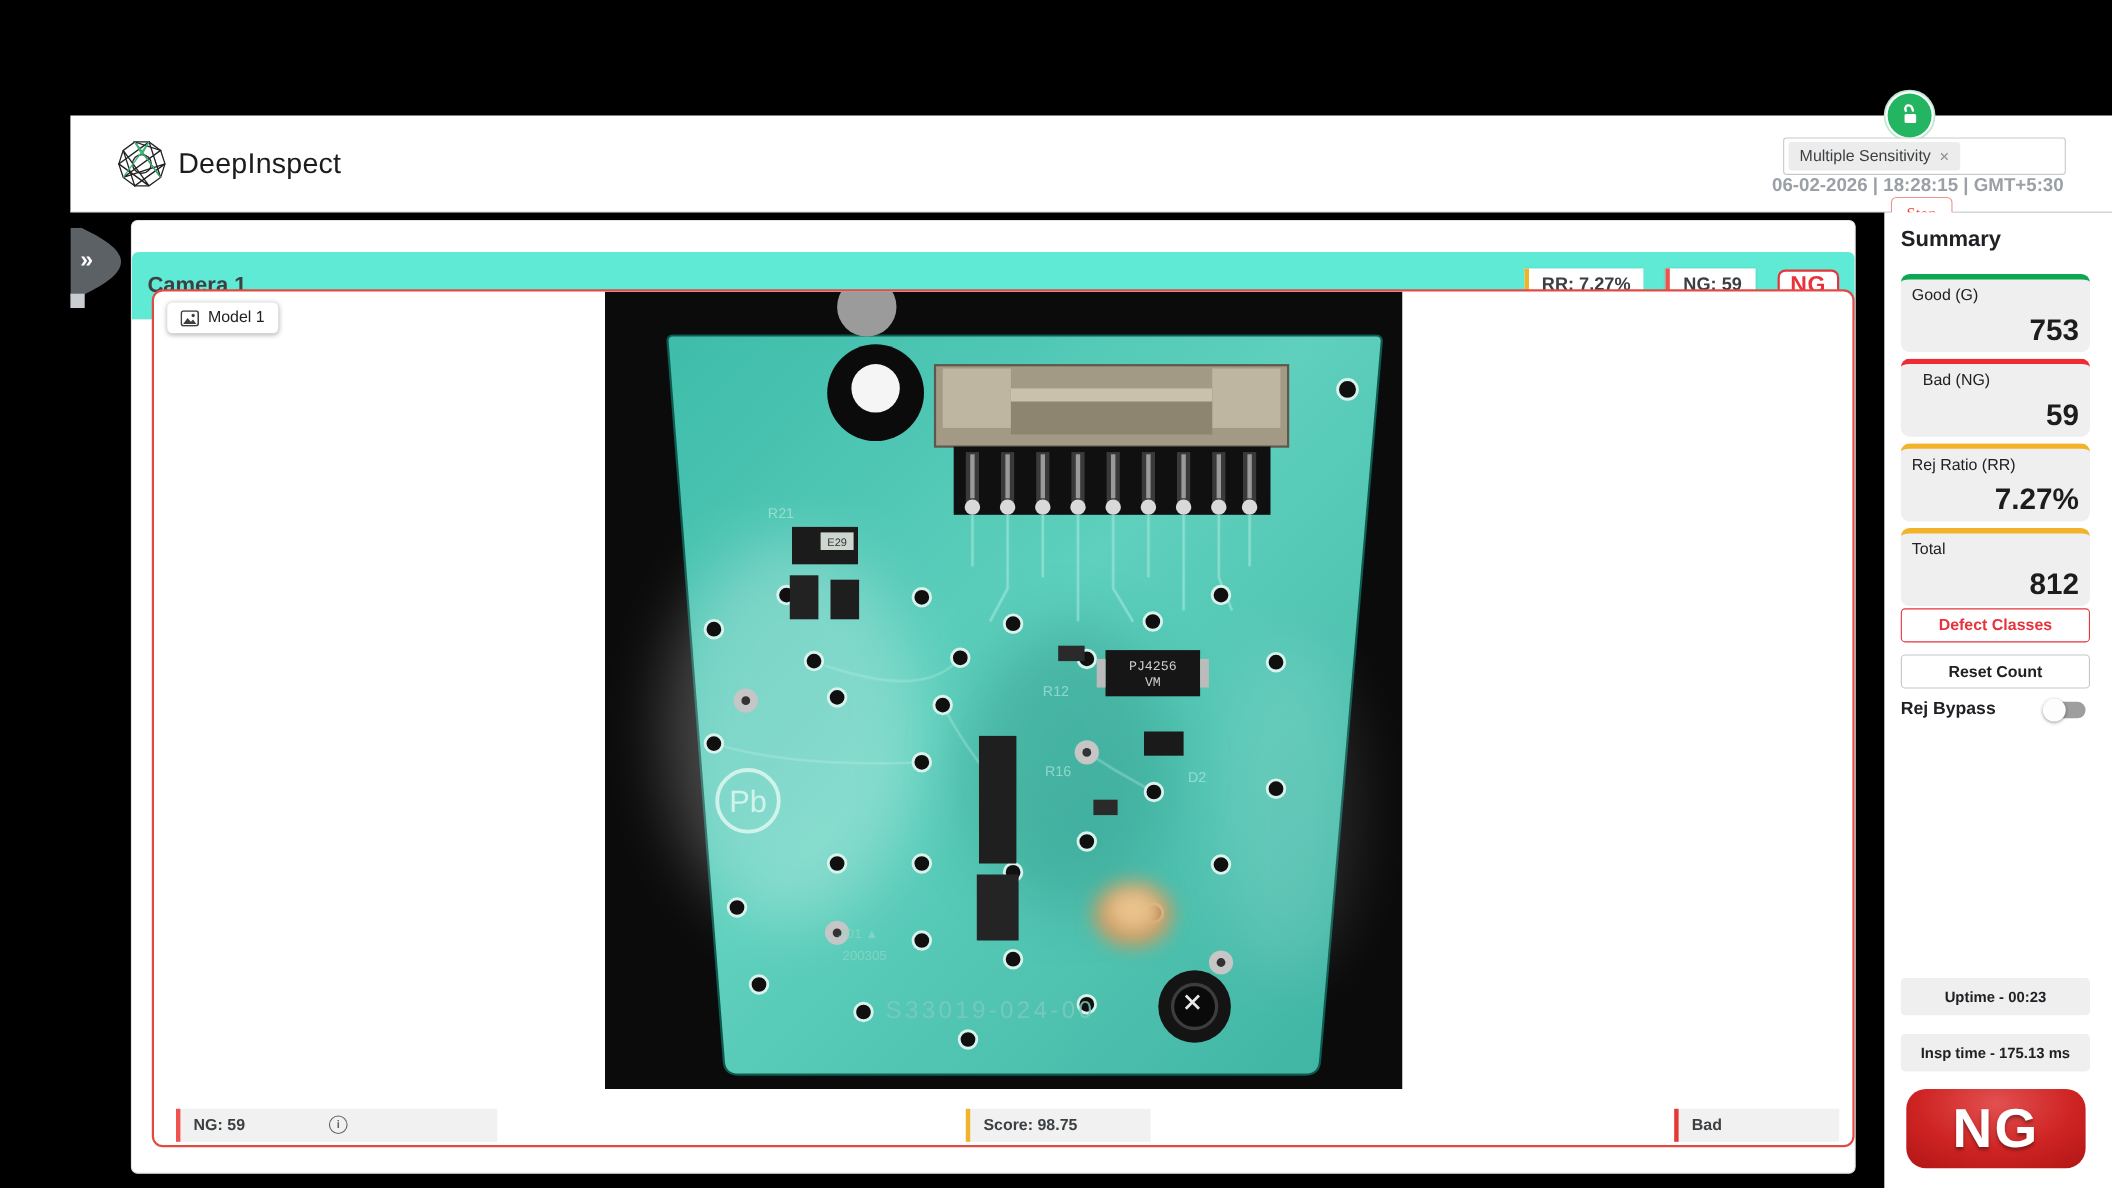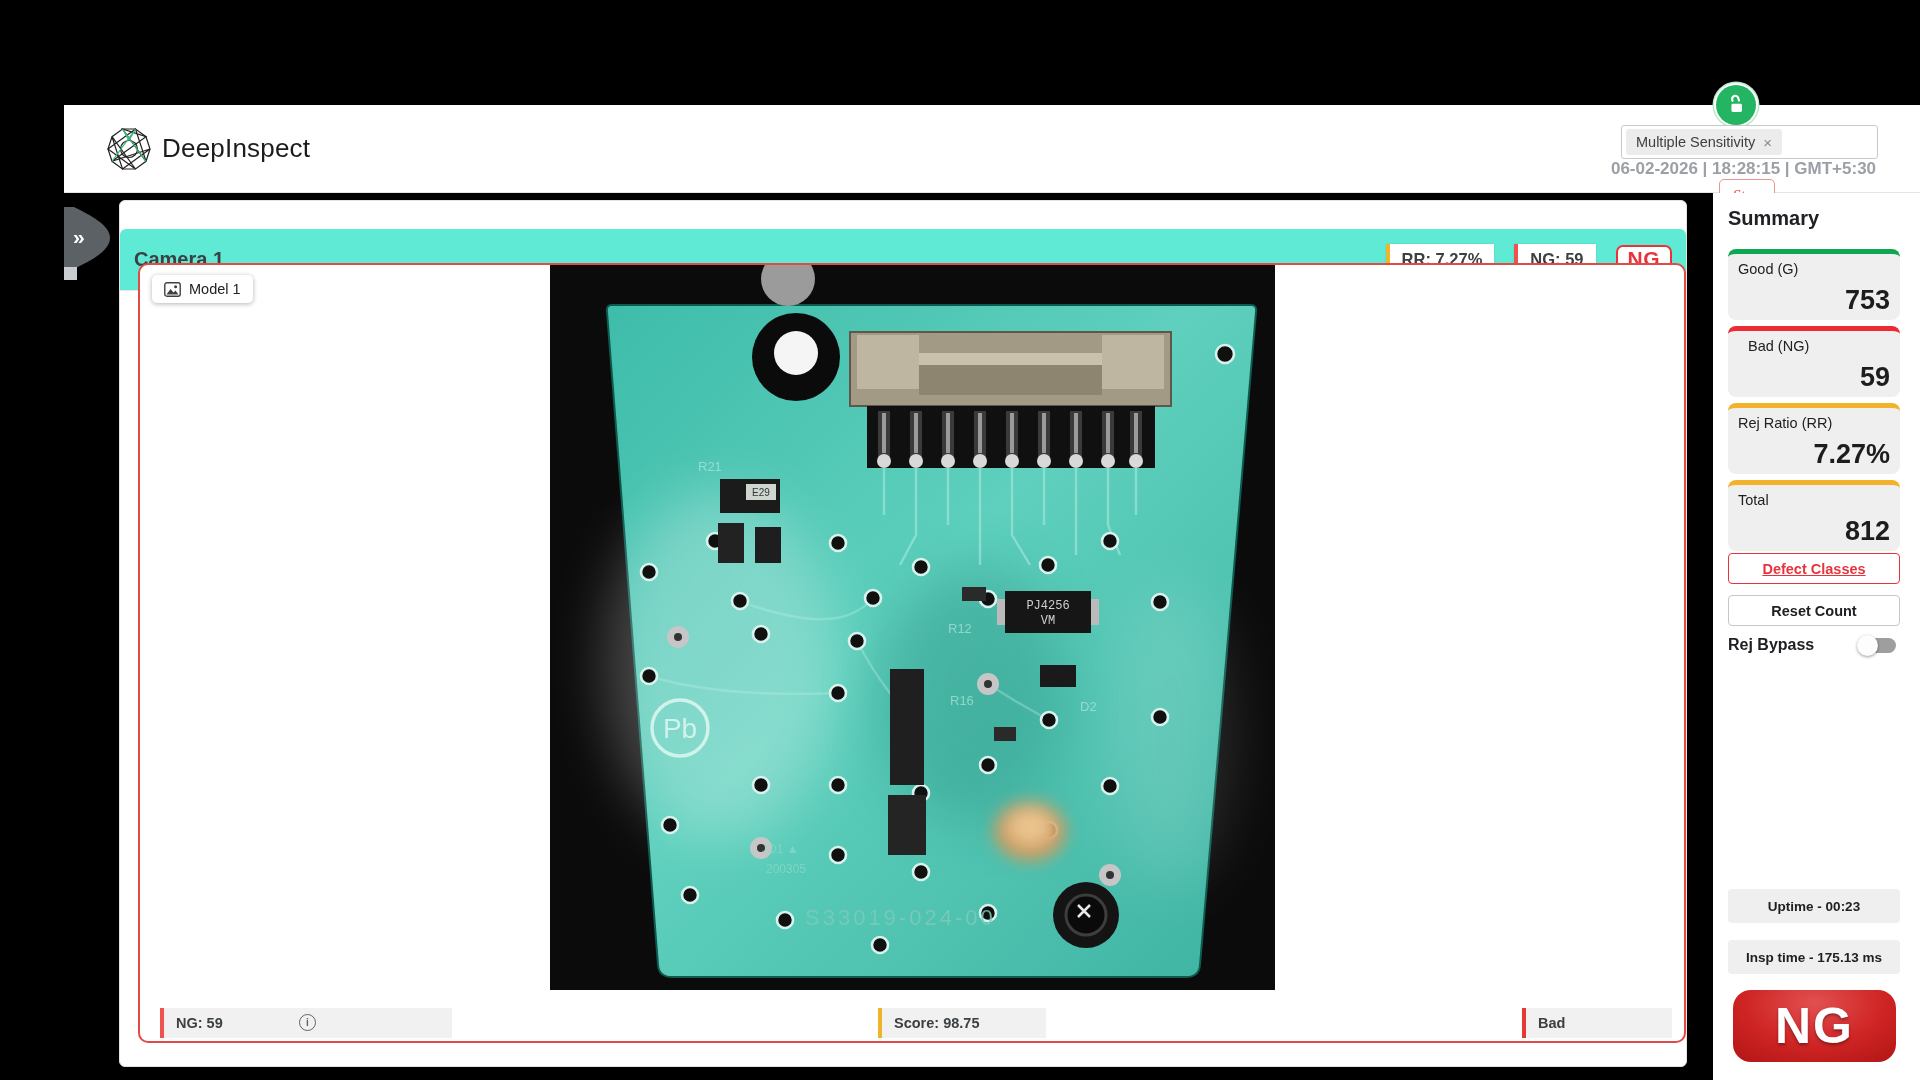--- a/index.html
+++ b/index.html
@@ -65,21 +65,21 @@
   .card{position:absolute;left:15px;width:172px;height:71px;background:#efefef;border-radius:8px;
     border-top:5px solid #ccc;box-sizing:border-box;padding:7px 10px;}
   .card-label{font-size:14.5px;color:#202124;}
   .card-value{position:absolute;right:10px;bottom:4px;font-size:27px;font-weight:700;color:#1d1d1d;}
   .acc-green{border-top-color:#0ca750;}
   .acc-red{border-top-color:#ee2a33;}
   .acc-amber{border-top-color:#f2b32a;}
   .sb-btn{position:absolute;left:15px;width:172px;height:31px;border-radius:4px;background:#fff;
     font-weight:700;font-size:14.5px;font-family:inherit;display:flex;align-items:center;
     justify-content:center;box-sizing:border-box;cursor:pointer;}
-  .btn-defect{top:360px;border:1px solid #e8333c;color:#e8333c;text-decoration:underline;}
+  .btn-defect{top:360px;border:1px solid #e8333c;color:#e8333c;}
   .btn-reset{top:402px;border:1px solid #c6c6c6;color:#202124;}
   .bypass-row{position:absolute;left:15px;top:443px;width:172px;display:flex;align-items:center;
     justify-content:space-between;}
   .bypass-label{font-size:16px;font-weight:700;color:#202124;}
   .toggle{width:37px;height:15px;background:#9e9e9e;border-radius:8px;position:relative;
     margin-right:4px;cursor:pointer;}
   .toggle-knob{position:absolute;left:-2px;top:-3px;width:21px;height:21px;border-radius:50%;
     background:#fdfdfd;box-shadow:0 1px 3px rgba(0,0,0,.4);}
   .pill{position:absolute;left:15px;width:172px;height:34px;background:#efefef;border-radius:4px;
     display:flex;align-items:center;justify-content:center;font-size:13.5px;font-weight:700;color:#202124;}

